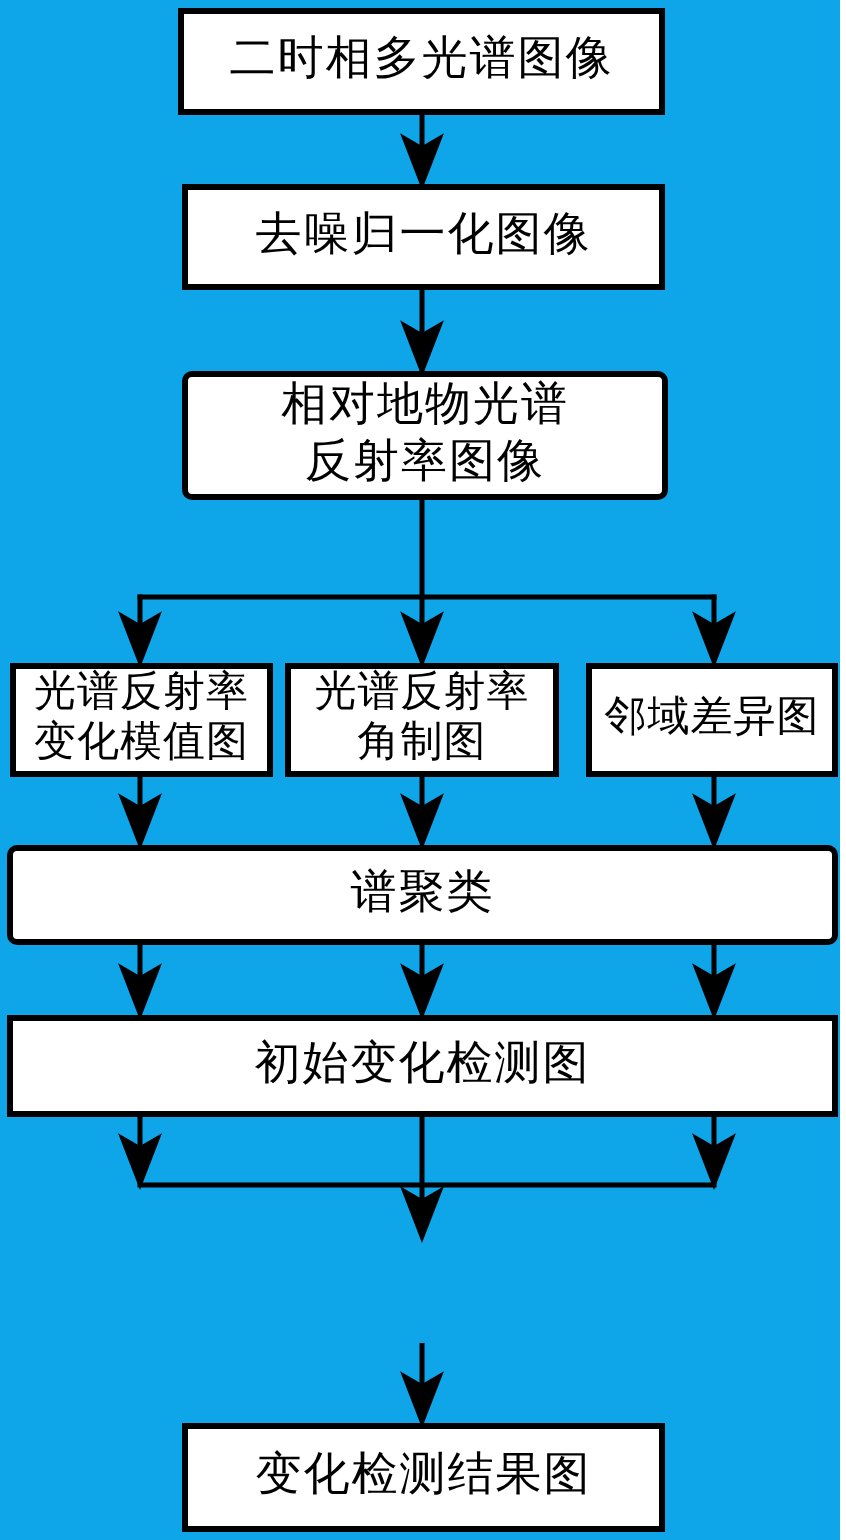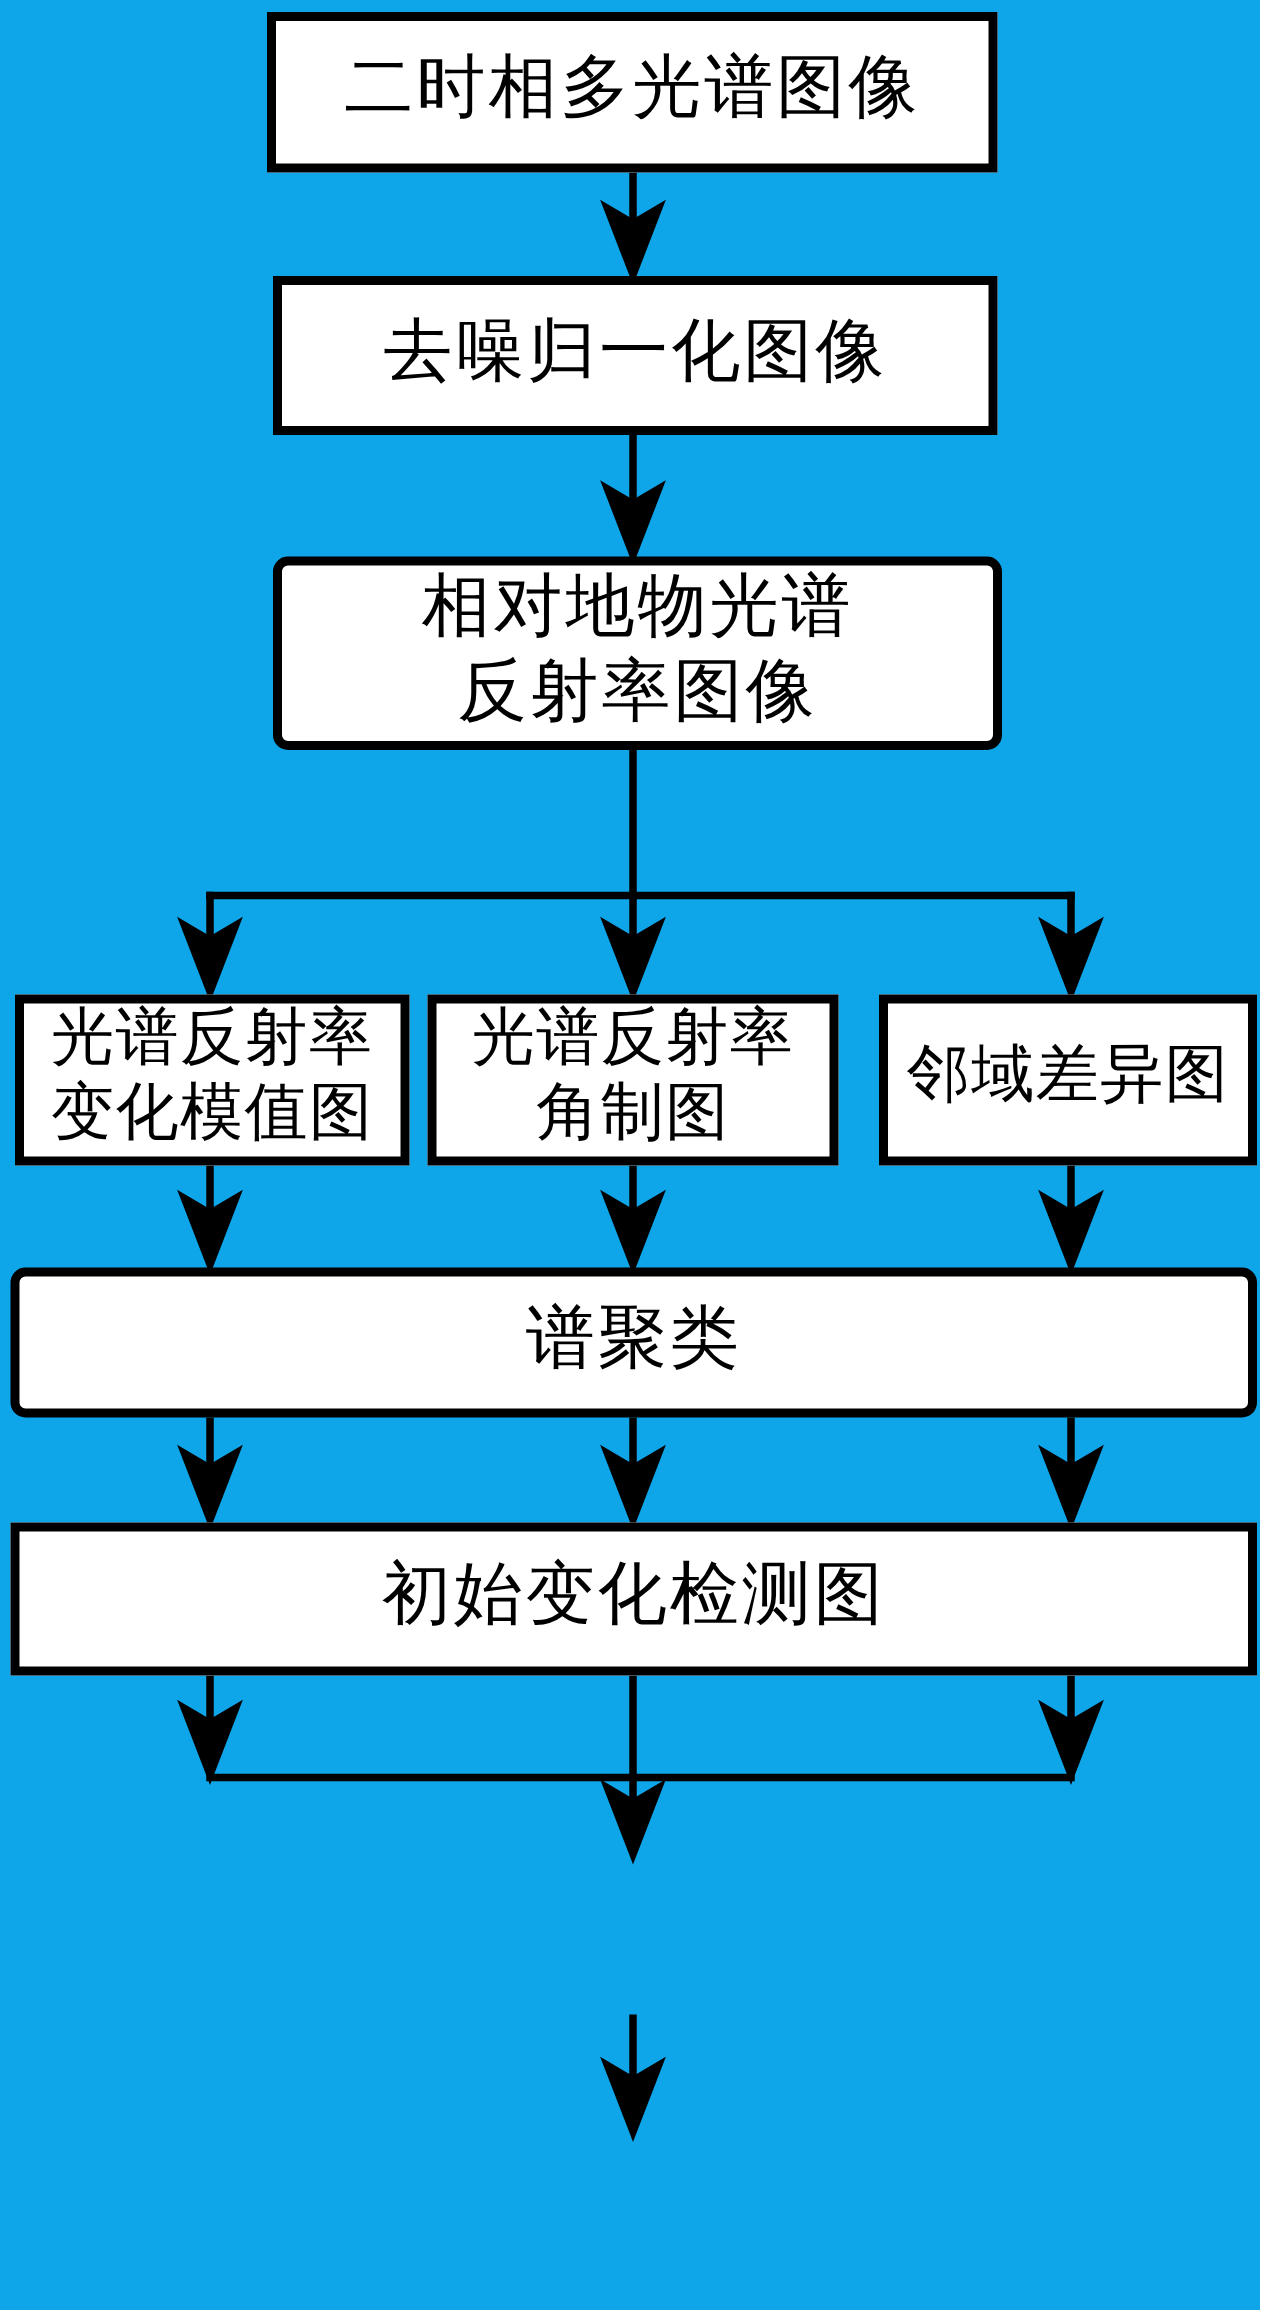--- a/index.html
+++ b/index.html
@@ -116,14 +116,15 @@
   <div class="node small" id="n4b">光谱反射率
 角制图</div>
 
   <div class="node small" id="n4c">邻域差异图</div>
 
   <div class="node" id="n5">谱聚类</div>
 
   <div class="node" id="n6">初始变化检测图</div>
 
 
+  <div class="node" id="n8">变化检测结果图</div>
 
 </div>
 
 </body></html>

